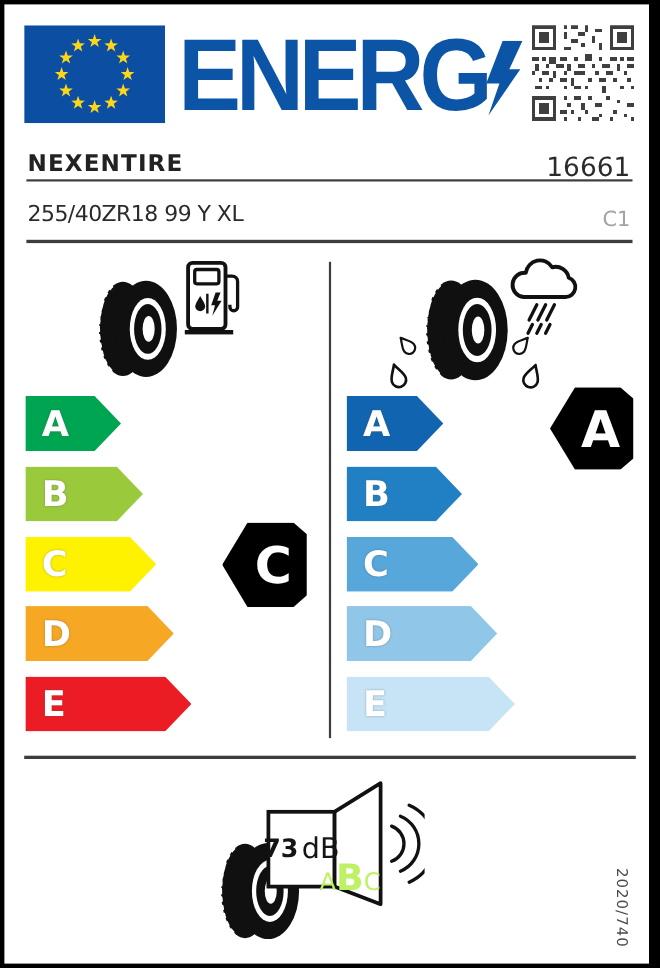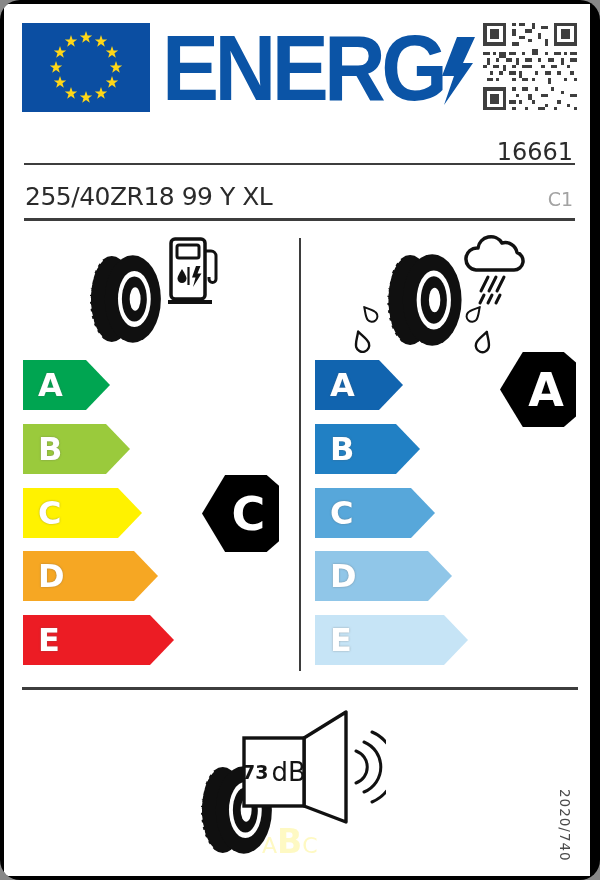--- a/index.html
+++ b/index.html
@@ -1,36 +1,36 @@
 <!DOCTYPE html>
 <html><head>
 <meta charset="utf-8">
 <style>
   html,body{margin:0;padding:0;background:#888;}
   .label{
     position:relative; width:600px; height:880px; background:#000;
-    font-family:"DejaVu Sans", sans-serif; overflow:hidden; margin:0 auto;border-radius:20px;
+    font-family:"DejaVu Sans", sans-serif; overflow:hidden; margin:0 auto;
   }
   .panel{position:absolute; left:4px; top:4px; width:586px; height:872px; background:#fff;}
 
   
   .eu-flag{position:absolute; left:22px; top:23px;}
   .energ{
     position:absolute; left:162px; top:20px; height:96px; display:flex; align-items:center;
     font-family:"Liberation Sans", sans-serif; font-weight:bold; font-size:93px;
     letter-spacing:-5px; color:#0b54a6; transform:scaleX(.92); transform-origin:left center;
     white-space:nowrap;
   }
   .bolt{position:absolute; left:442px; top:37px;}
   .qr{position:absolute; left:483px; top:23px;}
 
   
   .brand{position:absolute; left:25px; top:136px; font-size:21px; font-weight:bold; color:#222; letter-spacing:1px;}
   .label-id{position:absolute; right:27px; top:138px; font-size:24px; color:#2b2b2b;}
-  .tire-size{position:absolute; left:25px; top:182px; font-size:25px; color:#2b2b2b; letter-spacing:-0.5px;}
+  .tire-size{position:absolute; left:25px; top:182px; font-size:20px; color:#2b2b2b; letter-spacing:-0.5px;}
   .tire-class{position:absolute; right:27px; top:188px; font-size:19px; color:#a3a3a3;}
   .rule{position:absolute; background:#3d3d3d;}
   .rule1{left:24px; top:163px; width:551px; height:2px;}
   .rule2{left:24px; top:218px; width:551px; height:3px;}
   .rule3{left:22px; top:687px; width:556px; height:3px;}
   .divider{position:absolute; left:299px; top:238px; width:2px; height:433px; background:#3d3d3d;}
 
   
   .fuel-tire{position:absolute; left:86px; top:251px;}
   .pump{position:absolute; left:167px; top:236px;}
@@ -66,23 +66,23 @@
     font-size:46px; padding-left:16px; box-sizing:border-box;
   }
   .fuel-indicator{left:202px; top:475px; width:77px; height:77px;}
   .wet-indicator{left:500px; top:352px; width:76px; height:75px;}
 
   
   .db-box{
     position:absolute; left:244px; top:738px; width:60px; height:68px;
     display:flex; align-items:center; justify-content:center; gap:3px; color:#141414;
   }
-  .db-val{font-size:19px; font-weight:bold;}
+  .db-val{font-size:23px; font-weight:bold;}
   .db-unit{font-size:26px;}
-  .abc{position:absolute; left:262px; top:822px; width:84px; text-align:left; color:#fef9c3; white-space:nowrap;}
+  .abc{position:absolute; left:262px; top:778px; width:84px; text-align:right; color:#bef264; white-space:nowrap;}
   .abc .c-a,.abc .c-c{font-size:22px;}
   .abc .c-b{font-size:33px; font-weight:bold;}
 
   .regulation{
     position:absolute; right:27px; top:789px; writing-mode:vertical-rl;
     font-size:13.5px; color:#4a4a4a; letter-spacing:1px;
   }
 </style>
 </head>
 <body>
@@ -215,20 +215,21 @@
         <rect x="19" y="25" width="1" height="1"></rect>
       <rect x="26" y="25" width="1" height="1"></rect>
         <rect x="9" y="26" width="1" height="1"></rect>
         <rect x="13" y="26" width="1" height="1"></rect>
       <rect x="17" y="26" width="2" height="1"></rect>
         <rect x="22" y="26" width="1" height="1"></rect>
         <rect x="28" y="26" width="1" height="1"></rect>
     </g>
   </svg>
 
+  <div class="brand">NEXENTIRE</div>
   <div class="label-id">16661</div>
   <div class="rule rule1"></div>
   <div class="tire-size">255/40ZR18 99 Y XL</div>
   <div class="tire-class">C1</div>
   <div class="rule rule2"></div>
   <div class="divider"></div>
 
   <svg class="fuel-tire" width="78" height="96" viewBox="0 0 100 120">
       <use href="#tire"></use>
     </svg>

